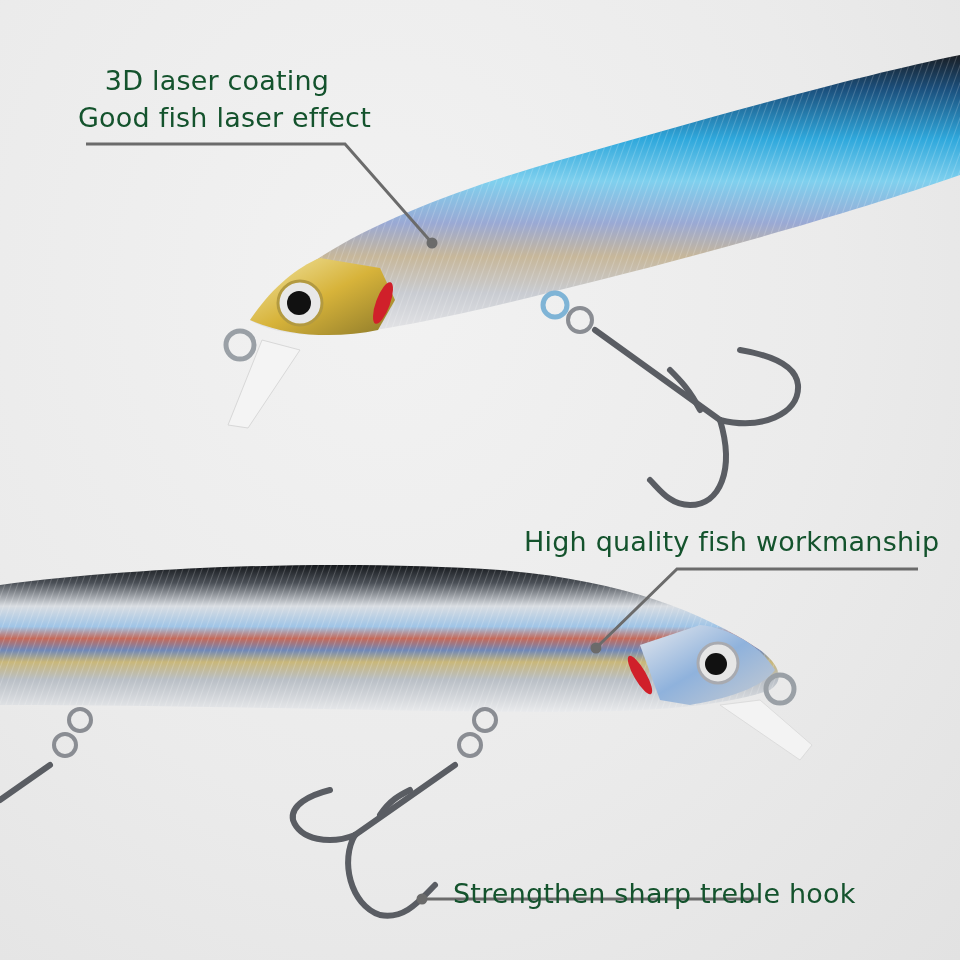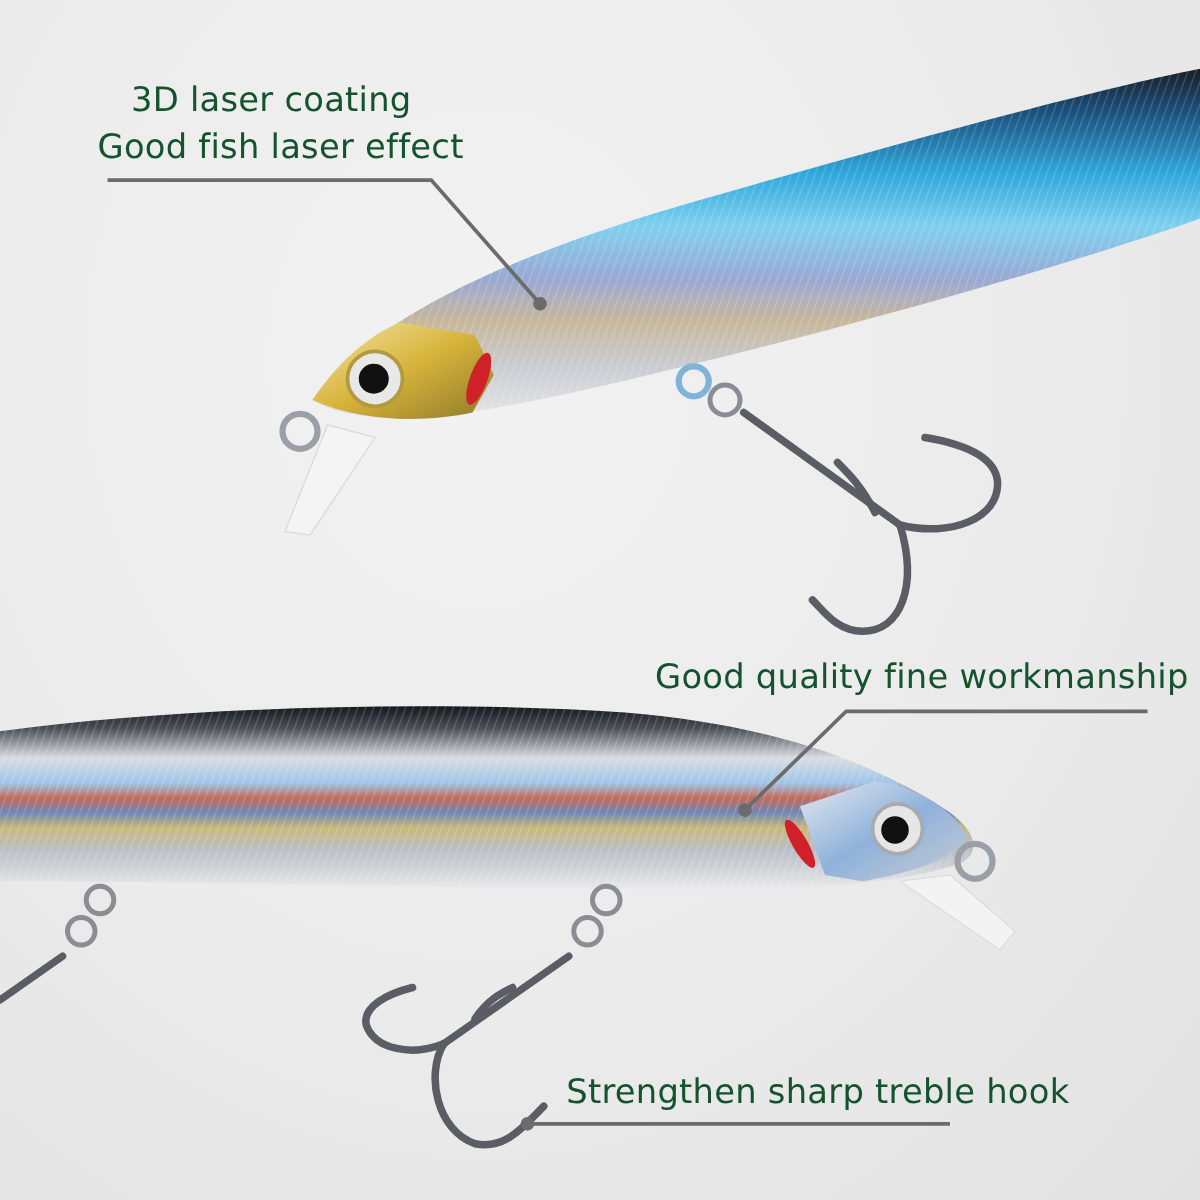--- a/index.html
+++ b/index.html
@@ -12,21 +12,21 @@
     position: absolute; inset: 0;
     background: radial-gradient(ellipse at 40% 30%, #f2f2f2 0%, #ebebeb 55%, #e2e2e2 100%);
   }
   svg.scene { position: absolute; left: 0; top: 0; }
   .label {
     position: absolute; color: #14532d; font-size: 27px; line-height: 37px;
     letter-spacing: 0.2px; white-space: nowrap;
   }
   .label1 { left: 78px; top: 62px; text-align: center; width: 278px; }
   .label2 { left: 524px; top: 523px; }
-  .label3 { left: 453px; top: 855px; }
+  .label3 { left: 453px; top: 875px; }
 </style>
 </head>
 <body>
 
 <div class="bg"></div>
 
 <svg class="scene" width="960" height="960" viewBox="0 0 960 960">
   <defs>
     <linearGradient id="blueBody" x1="0" y1="0" x2="0" y2="1">
       <stop offset="0" stop-color="#1a1e24"></stop>
@@ -118,17 +118,17 @@
     <polyline points="760,899 422,899" fill="none"></polyline>
     <circle cx="422" cy="899" r="4"></circle>
   </g>
 </svg>
 
 <div class="label label1">
   <div>3D laser coating</div>
   <div>Good fish laser effect</div>
 </div>
 <div class="label label2">
-  <div>Good quality fine workmanship</div>
+  <div>High quality fish workmanship</div>
 </div>
 <div class="label label3">
   <div>Strengthen sharp treble hook</div>
 </div>
 
 </body></html>

